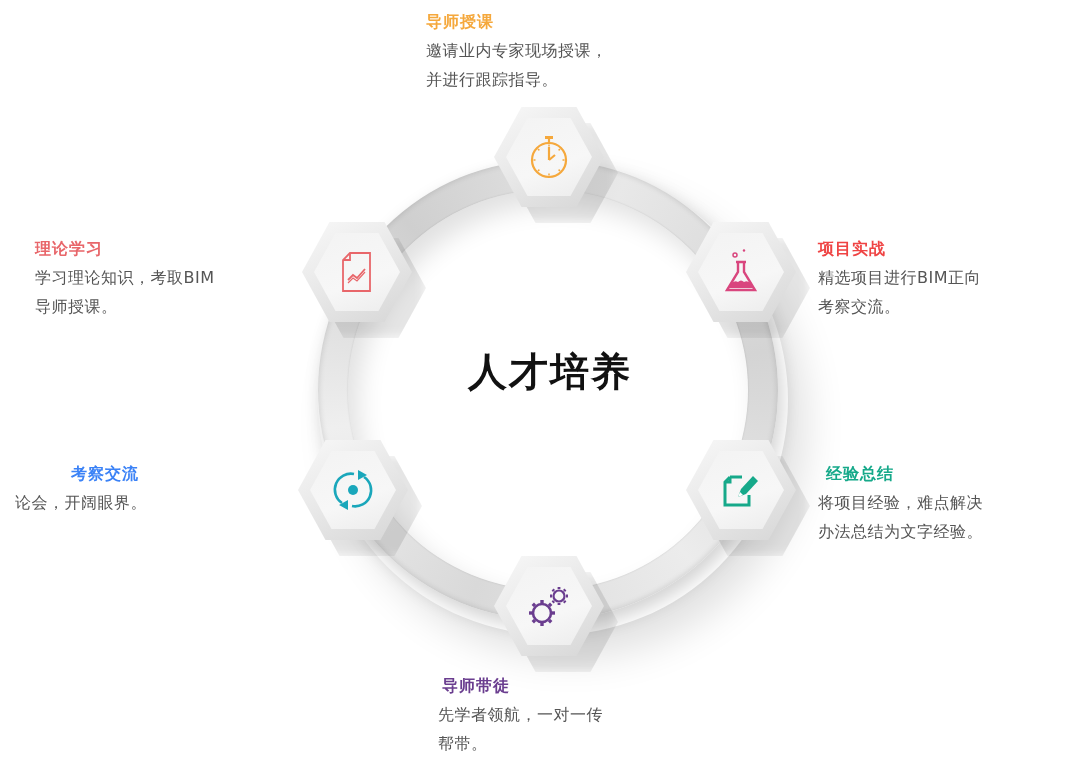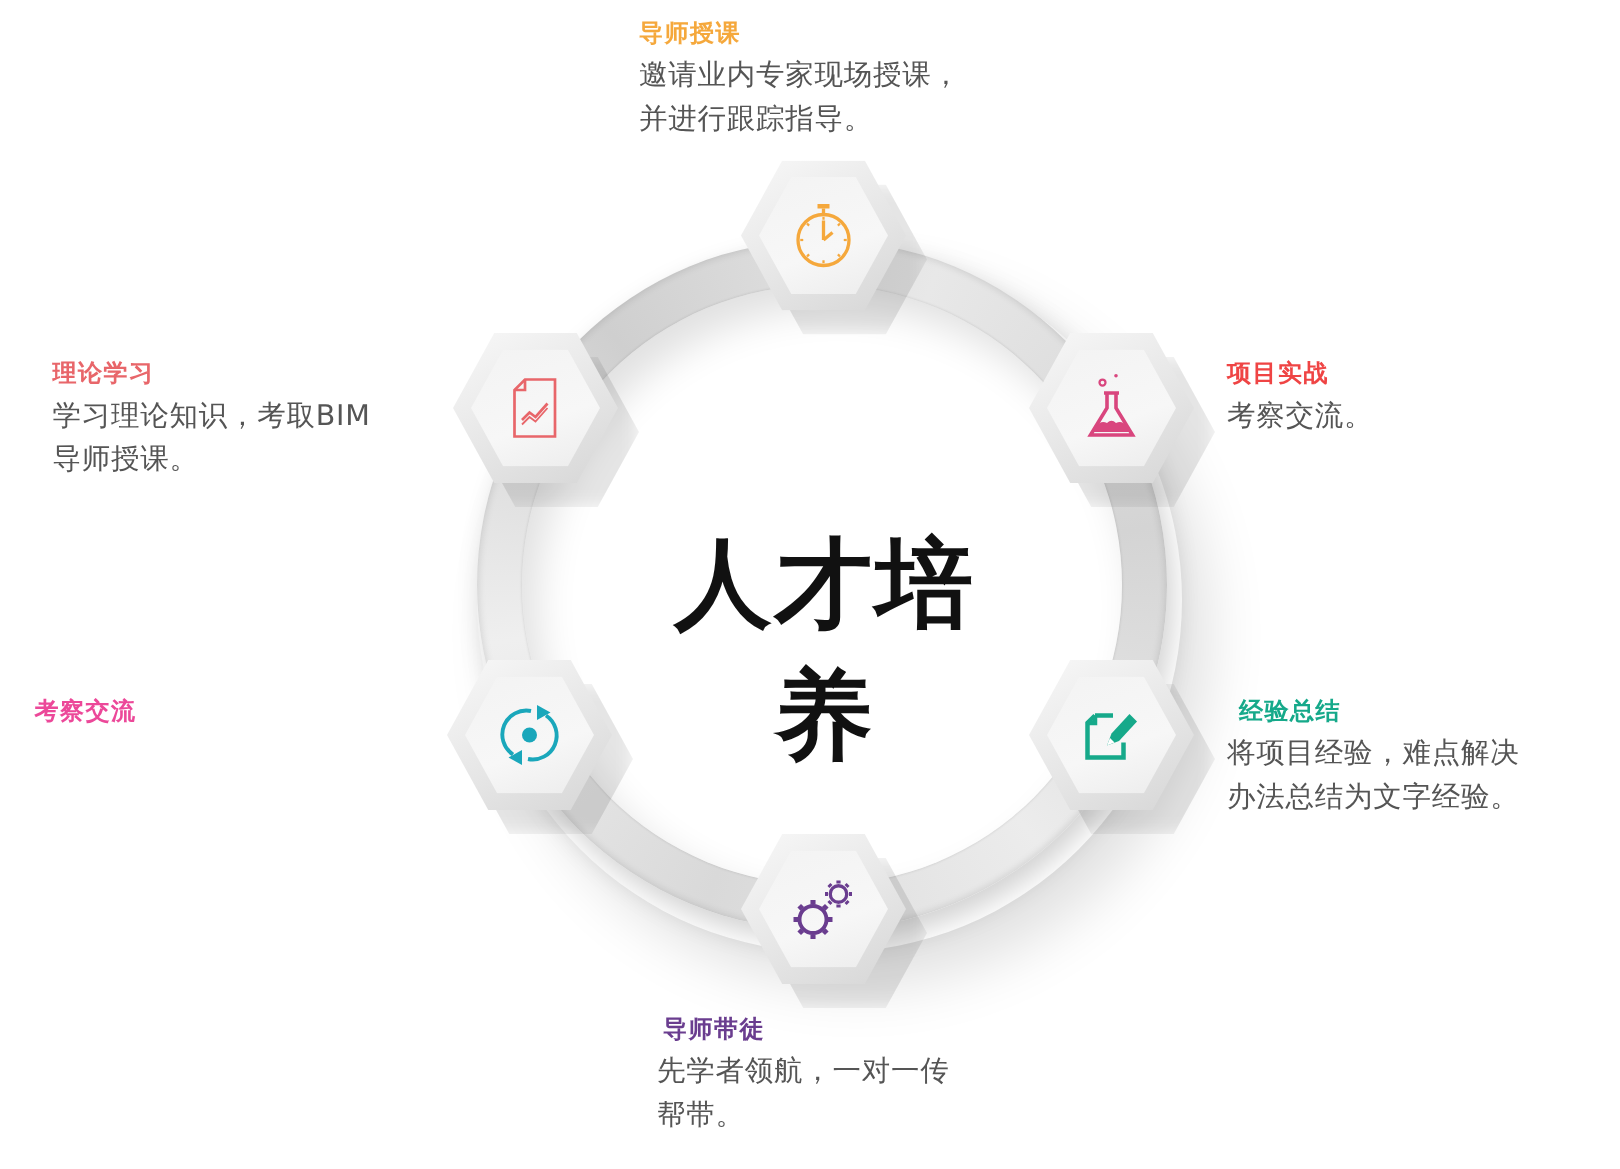--- a/index.html
+++ b/index.html
@@ -21,21 +21,21 @@
       box-shadow: inset 0 0 6px rgba(0,0,0,0.15), 4px 8px 18px rgba(0,0,0,0.18);
     }
     .ring-inner {
       position: absolute; left: 348px; top: 190px; width: 400px; height: 400px;
       border-radius: 50%;
       background: radial-gradient(circle at 50% 50%, #ffffff 70%, #f6f6f6 88%, #ececec 100%);
       box-shadow: inset 10px 14px 26px rgba(0,0,0,0.12), 0 0 2px rgba(0,0,0,0.15);
     }
     .center-title {
       position: absolute; left: 420px; top: 345px; width: 260px; text-align: center;
-      font-size: 65px; font-weight: bold; color: #111111; letter-spacing: 2px;
+      font-size: 39px; font-weight: bold; color: #111111; letter-spacing: 2px;
       font-family: "DejaVu Sans", sans-serif;
     }
 
     
     .hex-wrap { position: absolute; width: 110px; height: 100px; }
     .hex-shadow {
       position: absolute; left: 14px; top: 16px; width: 110px; height: 100px;
       clip-path: polygon(25% 0, 75% 0, 100% 50%, 75% 100%, 25% 100%, 0 50%);
       background: rgba(0,0,0,0.10); filter: blur(6px);
     }
@@ -53,21 +53,21 @@
       position: absolute; left: 30px; top: 25px; width: 50px; height: 50px;
     }
     .hex-icon svg { width: 50px; height: 50px; display: block; }
 
     
     .block { position: absolute; }
     .block .heading {
       font-size: 16px; font-weight: bold; line-height: 28px; letter-spacing: 1px;
     }
     .block .desc {
-      font-size: 19px; color: #555555; line-height: 29px; letter-spacing: 0.5px;
+      font-size: 16px; color: #555555; line-height: 29px; letter-spacing: 0.5px;
     }
   </style>
 </head>
 <body>
 
 <div class="stage">
 
   <div class="ring-shadow"></div>
   <div class="ring"></div>
   <div class="ring-inner"></div>
@@ -186,37 +186,39 @@
   </div>
 
   <div class="block" style="left:426px; top:8px;">
     <div class="heading" style="color:#F5A83C;">导师授课</div>
     <div class="desc">邀请业内专家现场授课，</div>
     <div class="desc">并进行跟踪指导。</div>
   </div>
 
   <div class="block" style="left:818px; top:235px;">
     <div class="heading" style="color:#ef4444;">项目实战</div>
+    <div class="desc">精选项目进行BIM正向</div>
     <div class="desc">考察交流。</div>
   </div>
 
   <div class="block" style="left:818px; top:460px;">
     <div class="heading" style="color:#16A98A; padding-left:8px;">经验总结</div>
     <div class="desc">将项目经验，难点解决</div>
     <div class="desc">办法总结为文字经验。</div>
   </div>
 
   <div class="block" style="left:438px; top:672px;">
     <div class="heading" style="color:#6A3D8F; padding-left:4px;">导师带徒</div>
     <div class="desc">先学者领航，一对一传</div>
     <div class="desc">帮带。</div>
   </div>
 
   <div class="block" style="left:15px; top:460px;">
-    <div class="heading" style="color:#ec4899; padding-left:8px;">考察交流</div>
+    <div class="heading" style="color:#3b82f6; padding-left:8px;margin-left:48px;">考察交流</div>
+    <div class="desc">论会，开阔眼界。</div>
   </div>
 
   <div class="block" style="left:15px; top:235px;margin-left:20px;">
     <div class="heading" style="color:#E8666A;">理论学习</div>
     <div class="desc">学习理论知识，考取BIM</div>
     <div class="desc">导师授课。</div>
   </div>
 
 </div>
 

